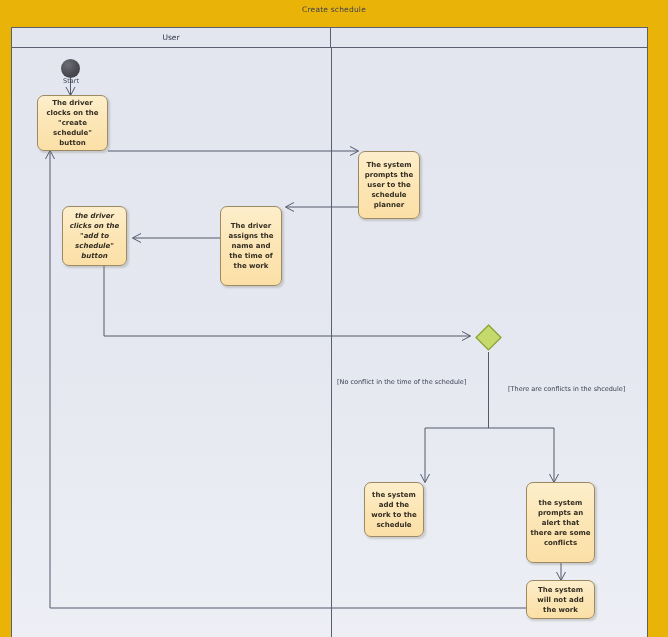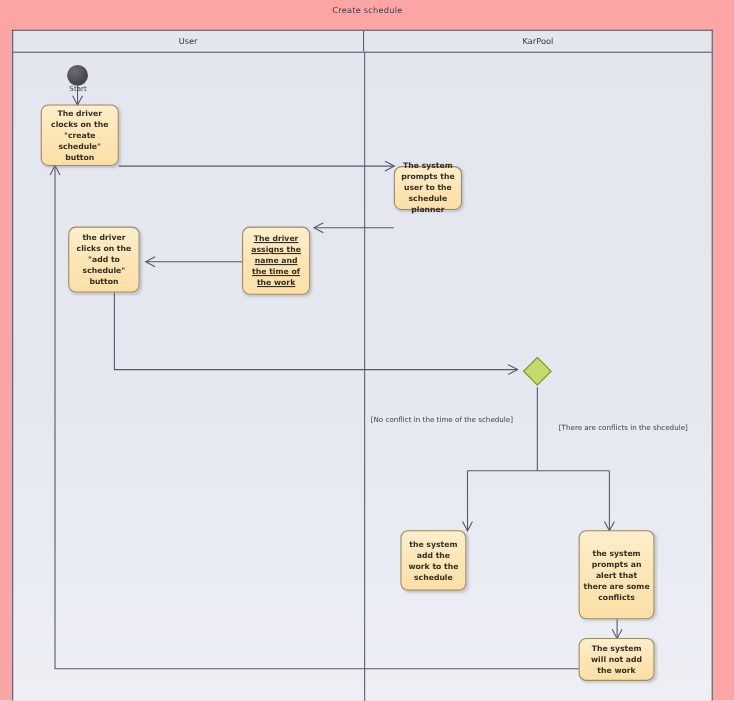--- a/index.html
+++ b/index.html
@@ -13,21 +13,21 @@
     position: relative;
     overflow: hidden;
     font-family: "DejaVu Sans", sans-serif;
   }
 
   #canvas {
     position: absolute;
     left: 0; top: 0;
     width: 668px;
     height: 637px;
-    background: #fca5a5;
+    background: #eab308;
   }
 
   
   #diagram-title {
     position: absolute;
     left: 0;
     top: 5px;
     width: 668px;
     text-align: center;
     font-size: 7.5px;
@@ -149,21 +149,20 @@
 </head>
 <body>
 
 <div id="canvas">
 
   <div id="diagram-title">Create schedule</div>
 
   <div id="swimlane-frame">
     <div id="lane-header-row">
       <div class="lane-header user">User</div>
-      <div class="lane-header karpool">KarPool</div>
     </div>
     <div id="lane-divider"></div>
   </div>
 
   <svg id="connectors" viewBox="0 0 668 637" width="668" height="637">
     <defs>
       <marker id="ah" markerWidth="11" markerHeight="11" refX="9" refY="5.5" orient="auto" markerUnits="userSpaceOnUse">
         <path d="M1,1 L9.6,5.5 L1,10" fill="none" stroke="#55596a" stroke-width="1"></path>
       </marker>
     </defs>
@@ -190,25 +189,25 @@
 
       <path d="M526,608 L50,608 L50,151" marker-end="url(#ah)"></path>
     </g>
   </svg>
 
   <div id="start-node"></div>
   <div id="start-label">Start</div>
 
   <div class="activity" id="node-a1" style="left:37px; top:95px; width:71px; height:56px;">The driver clocks on the "create schedule" button</div>
 
-  <div class="activity" id="node-a2" style="left:358px; top:151px; width:62px; height:40px;">The system prompts the user to the schedule planner</div>
-
-  <div class="activity" id="node-a3" style="left:220px; top:206px; width:62px; height:62px;text-decoration:underline;">The driver assigns the name and the time of the work</div>
-
-  <div class="activity" id="node-a4" style="left:62px; top:206px; width:65px; height:60px;">the driver clicks on the "add to schedule" button</div>
+  <div class="activity" id="node-a2" style="left:358px; top:151px; width:62px; height:68px;">The system prompts the user to the schedule planner</div>
+
+  <div class="activity" id="node-a3" style="left:220px; top:206px; width:62px; height:80px;">The driver assigns the name and the time of the work</div>
+
+  <div class="activity" id="node-a4" style="left:62px; top:206px; width:65px; height:60px;font-style:italic;">the driver clicks on the "add to schedule" button</div>
 
   <svg id="decision-node" viewBox="0 0 27 27" width="27" height="27">
     <polygon points="13.5,1 26,13.5 13.5,26 1,13.5" fill="#c5d96d" stroke="#87a032" stroke-width="1.2"></polygon>
   </svg>
 
   <div class="guard" id="guard-no-conflict">[No conflict in the time of the schedule]</div>
   <div class="guard" id="guard-conflict">[There are conflicts in the shcedule]</div>
 
   <div class="activity" id="node-a5" style="left:364px; top:482px; width:60px; height:55px;">the system add the work to the schedule</div>
 

